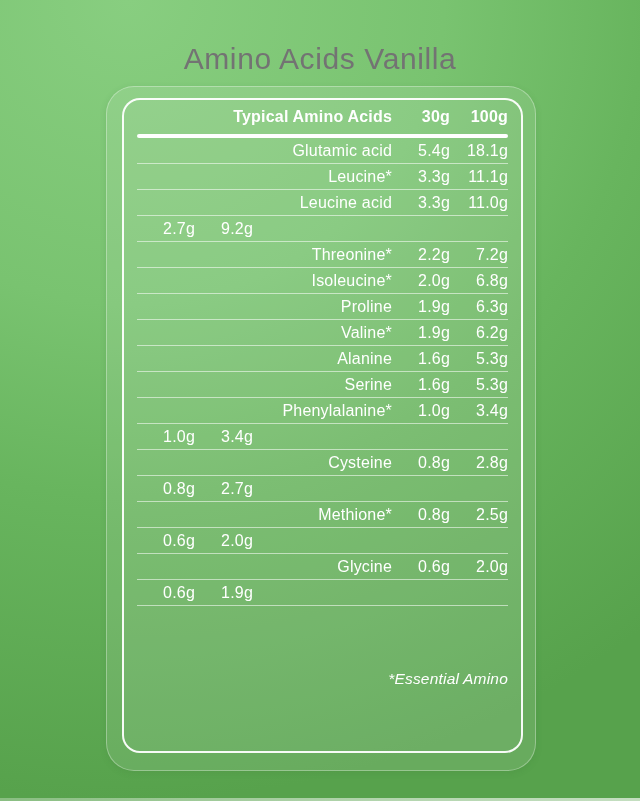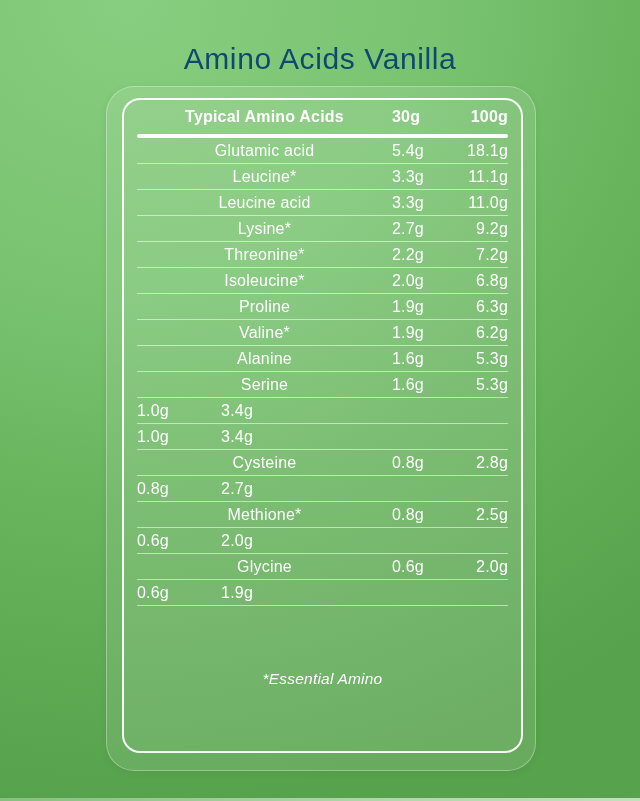--- a/index.html
+++ b/index.html
@@ -17,21 +17,21 @@
   .title {
     position: absolute;
     top: 42px;
     left: 0;
     width: 100%;
     text-align: center;
     margin: 0;
     font-size: 30px;
     font-weight: 400;
     letter-spacing: 0.6px;
-    color: #0c4a6e;
+    color: #737373;
   }
   .outer-panel {
     position: absolute;
     left: 106px;
     top: 86px;
     width: 430px;
     height: 685px;
     box-sizing: border-box;
     border-radius: 28px;
     background: rgba(255, 255, 255, 0.10);
@@ -66,22 +66,22 @@
     height: 34px;
     border-bottom: none;
     font-weight: 700;
   }
   .thick-divider {
     flex: none;
     height: 4px;
     background: #ffffff;
     border-radius: 2px;
   }
-  .cell-name { flex: 1; text-align: center; white-space: nowrap; }
-  .cell-v1 { width: 58px; white-space: nowrap; }
+  .cell-name { flex: 1; text-align: right; white-space: nowrap; }
+  .cell-v1 { width: 58px; text-align: right; white-space: nowrap; }
   .cell-v2 { width: 58px; text-align: right; white-space: nowrap; }
   .footer-row {
     flex: 1;
     border-bottom: none;
     font-style: italic;
     font-size: 15.5px;
   }
   .bottom-edge {
     position: absolute;
     left: 0;
@@ -122,21 +122,20 @@
     <span class="cell-name">Leucine*</span>
     <span class="cell-v1">3.3g</span>
     <span class="cell-v2">11.1g</span>
   </div>
           <div class="row">
     <span class="cell-name">Leucine acid</span>
     <span class="cell-v1">3.3g</span>
     <span class="cell-v2">11.0g</span>
   </div>
           <div class="row">
-    <span class="cell-name">Lysine*</span>
     <span class="cell-v1">2.7g</span>
     <span class="cell-v2">9.2g</span>
   </div>
           <div class="row">
     <span class="cell-name">Threonine*</span>
     <span class="cell-v1">2.2g</span>
     <span class="cell-v2">7.2g</span>
   </div>
           <div class="row">
     <span class="cell-name">Isoleucine*</span>
@@ -157,20 +156,21 @@
     <span class="cell-name">Alanine</span>
     <span class="cell-v1">1.6g</span>
     <span class="cell-v2">5.3g</span>
   </div>
           <div class="row">
     <span class="cell-name">Serine</span>
     <span class="cell-v1">1.6g</span>
     <span class="cell-v2">5.3g</span>
   </div>
           <div class="row">
+    <span class="cell-name">Phenylalanine*</span>
     <span class="cell-v1">1.0g</span>
     <span class="cell-v2">3.4g</span>
   </div>
           <div class="row">
     <span class="cell-v1">1.0g</span>
     <span class="cell-v2">3.4g</span>
   </div>
           <div class="row">
     <span class="cell-name">Cysteine</span>
     <span class="cell-v1">0.8g</span>

